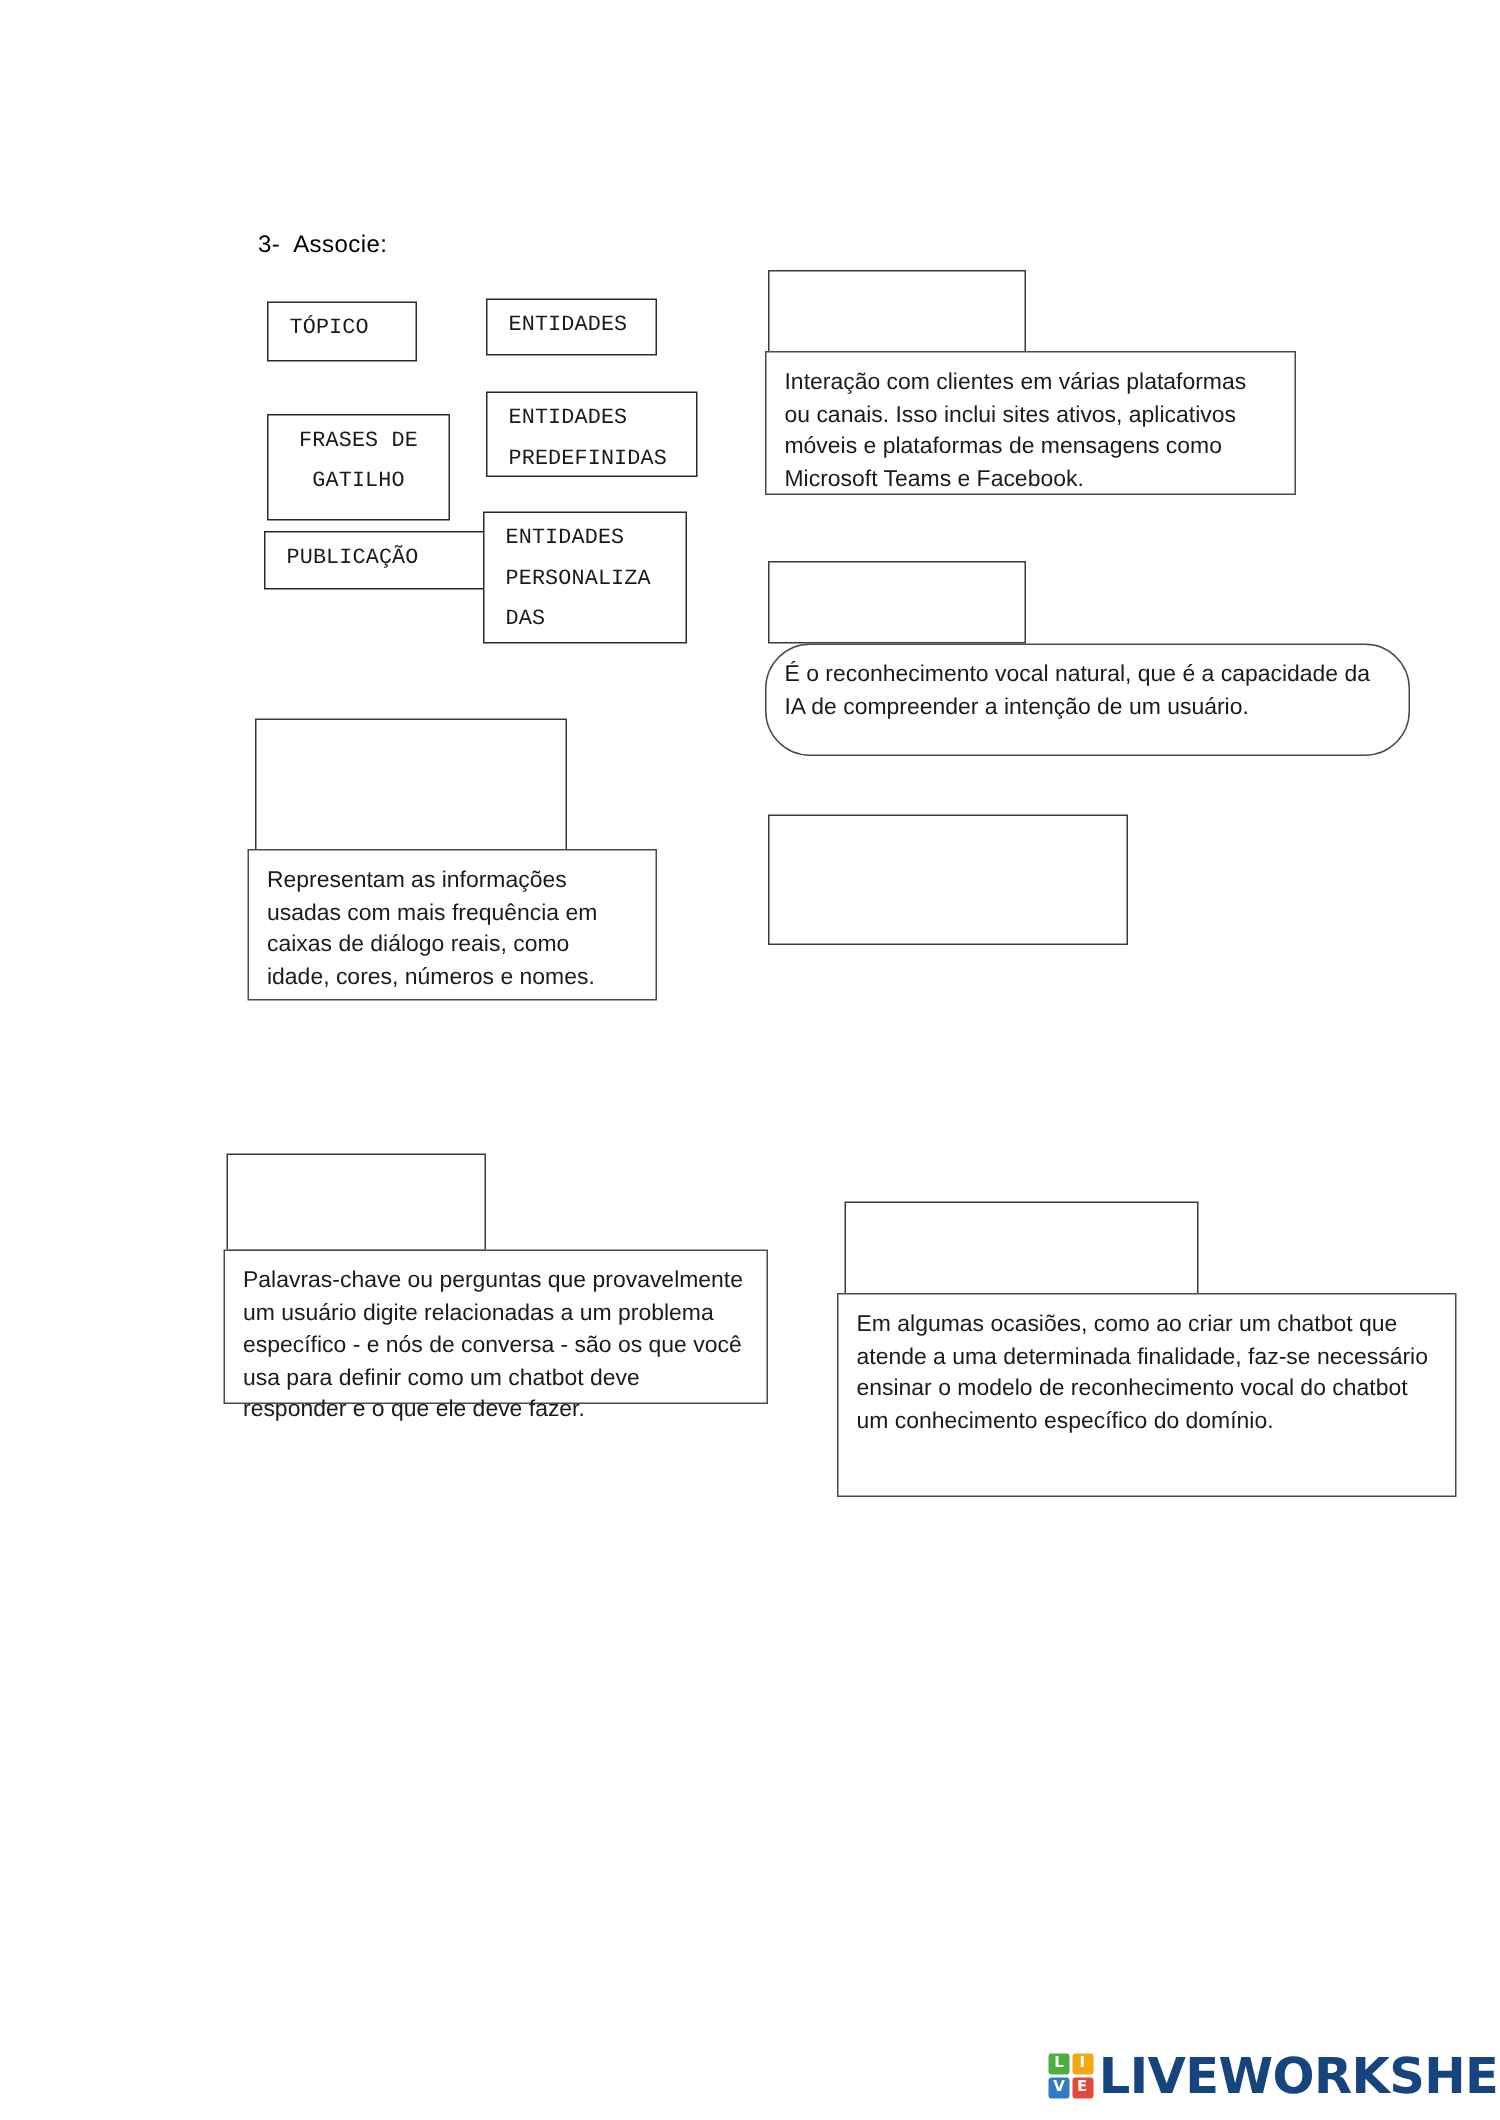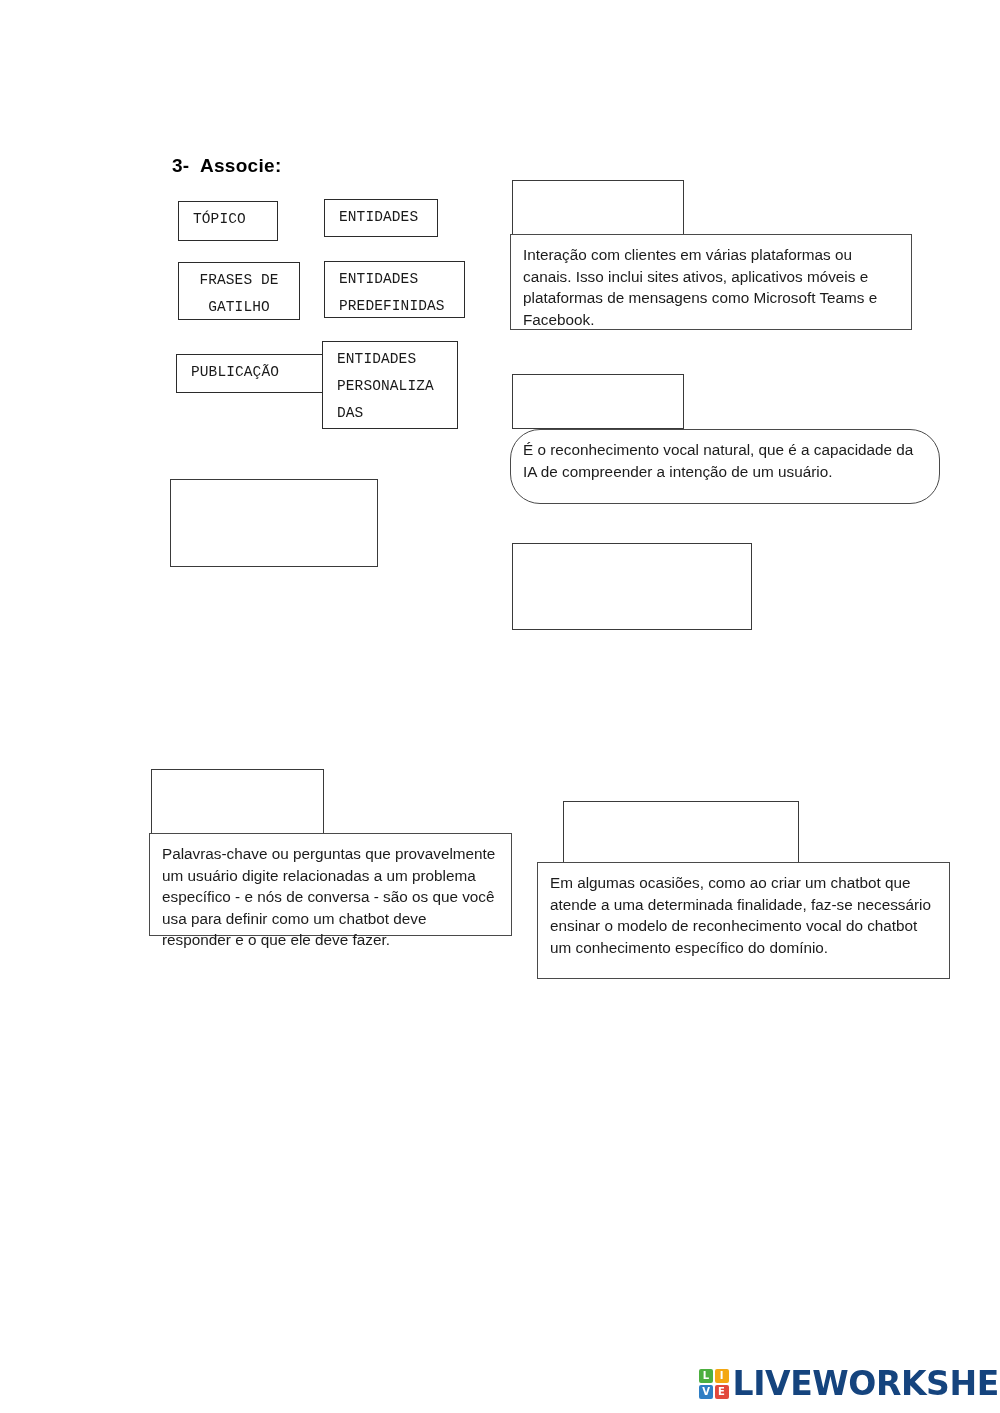--- a/index.html
+++ b/index.html
@@ -20,25 +20,24 @@
     position: absolute;
     inset: 0;
     background: #ffffff;
   }
 
   
   .heading {
     position: absolute;
     left: 172px;
     top: 155px;
-    font-size: 19px;
+    font-size: 16px;
     letter-spacing: 0.3px;
     color: #000;
     white-space: pre;
-    font-weight: bold;
   }
 
   
   .term-box {
     position: absolute;
     box-sizing: border-box;
     border: 1.6px solid #2b2b2b;
     background: #ffffff;
     font-family: Liberation Mono, monospace;
     font-size: 14.5px;
@@ -113,47 +112,48 @@
 <body>
 
 <div class="page">
 
   <div class="heading">3-  Associe:</div>
 
   <div class="term-box" style="left:178px; top:201px; width:100px; height:40px;">TÓPICO</div>
 
   <div class="term-box" style="left:324px; top:199px; width:114px; height:38px;">ENTIDADES</div>
 
-  <div class="term-box" style="left:178px; top:262px; width:122px; height:58px; text-align:center;">FRASES DE
+  <div class="term-box" style="left:178px; top:276px; width:122px; height:71px; text-align:center;">FRASES DE
 GATILHO</div>
 
   <div class="term-box" style="left:324px; top:261px; width:141px; height:57px;">ENTIDADES
 PREDEFINIDAS</div>
 
   <div class="term-box" style="left:176px; top:354px; width:149px; height:39px;">PUBLICAÇÃO</div>
 
   <div class="term-box" style="left:322px; top:341px; width:136px; height:88px;">ENTIDADES
 PERSONALIZA
 DAS</div>
 
   <div class="drop-zone" style="left:512px; top:180px; width:172px; height:55px;"></div>
-  <div class="statement" style="left:510px; top:234px; width:402px; height:96px;">Interação com clientes em várias plataformas ou canais. Isso inclui sites ativos, aplicativos móveis e plataformas de mensagens como Microsoft Teams e Facebook.</div>
+  <div class="statement" style="left:510px; top:234px; width:354px; height:96px;">Interação com clientes em várias plataformas ou canais. Isso inclui sites ativos, aplicativos móveis e plataformas de mensagens como Microsoft Teams e Facebook.</div>
 
   <div class="drop-zone" style="left:512px; top:374px; width:172px; height:55px;"></div>
   <div class="statement" style="left:510px; top:429px; width:430px; height:75px;border-radius:30px;">É o reconhecimento vocal natural, que é a capacidade da IA de compreender a intenção de um usuário.</div>
 
   <div class="drop-zone" style="left:512px; top:543px; width:240px; height:87px;"></div>
 
   <div class="drop-zone" style="left:170px; top:479px; width:208px; height:88px;"></div>
+  <div class="statement" style="left:165px; top:566px; width:273px; height:101px;">Representam as informações usadas com mais frequência em caixas de diálogo reais, como idade, cores, números e nomes.</div>
 
   <div class="drop-zone" style="left:151px; top:769px; width:173px; height:65px;"></div>
   <div class="statement" style="left:149px; top:833px; width:363px; height:103px;">Palavras-chave ou perguntas que provavelmente um usuário digite relacionadas a um problema específico - e nós de conversa - são os que você usa para definir como um chatbot deve responder e o que ele deve fazer.</div>
 
   <div class="drop-zone" style="left:563px; top:801px; width:236px; height:62px;"></div>
-  <div class="statement" style="left:537px; top:862px; width:413px; height:117px;">Em algumas ocasiões, como ao criar um chatbot que atende a uma determinada finalidade, faz-se necessário ensinar o modelo de reconhecimento vocal do chatbot um conhecimento específico do domínio.</div>
+  <div class="statement" style="left:558px; top:862px; width:413px; height:136px;">Em algumas ocasiões, como ao criar um chatbot que atende a uma determinada finalidade, faz-se necessário ensinar o modelo de reconhecimento vocal do chatbot um conhecimento específico do domínio.</div>
 
   <div class="logo">
     <div class="logo-tiles">
       <span class="tile tile-l">L</span>
       <span class="tile tile-i">I</span>
       <span class="tile tile-v">V</span>
       <span class="tile tile-e">E</span>
     </div>
     <span class="logo-word">LIVEWORKSHEETS</span>
   </div>

